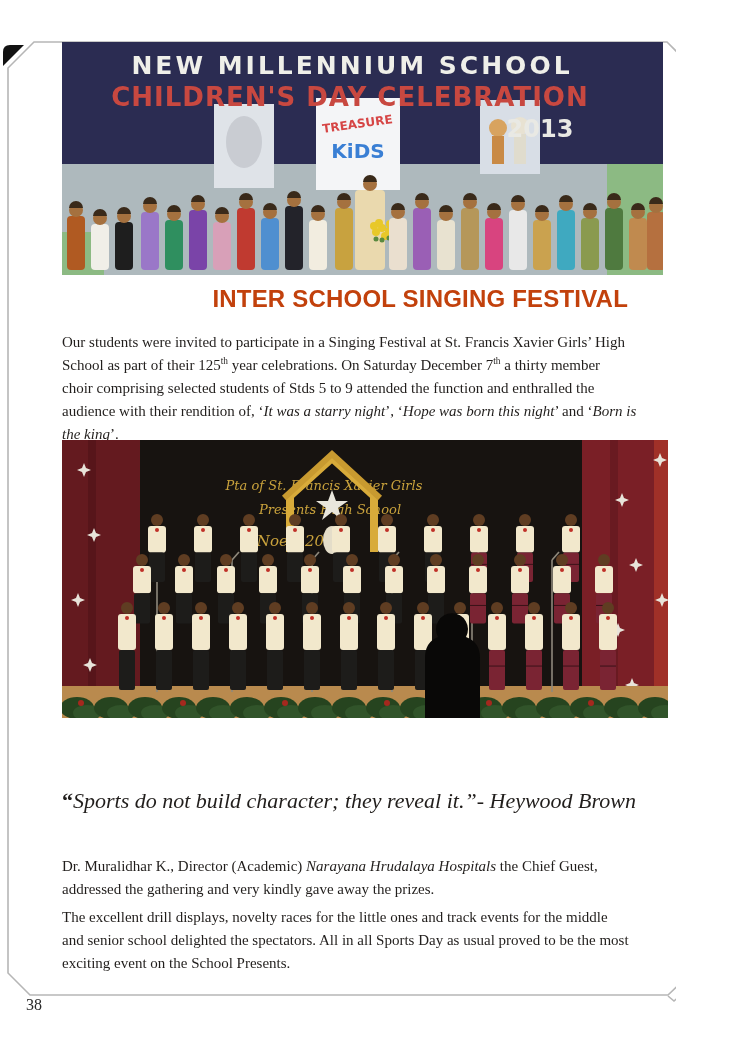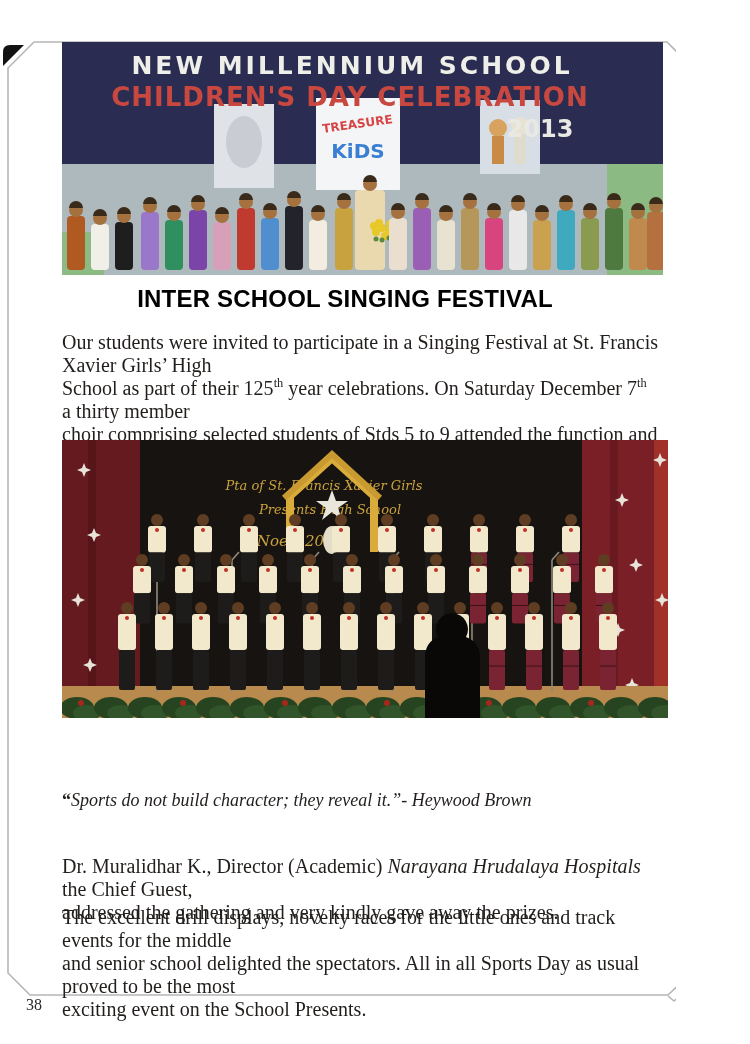--- a/index.html
+++ b/index.html
@@ -1,27 +1,27 @@
 <!DOCTYPE html>
 <html><head>
 <meta charset="utf-8">
 <style>
   html,body{margin:0;padding:0;background:#ffffff;}
   #page{position:relative;width:676px;height:1044px;background:#ffffff;overflow:hidden;
         font-family:"Liberation Serif",serif;color:#211e1c;}
   .abs{position:absolute;}
-  .heading{position:absolute;left:62px;width:566px;text-align:center;
+  .heading{position:absolute;left:62px;width:566px;text-align:right;
            font-family:"Liberation Sans",sans-serif;font-weight:bold;font-size:24px;
-           letter-spacing:0.2px;color:#000000;}
-  .body-text{position:absolute;left:62px;width:596px;font-size:20px;line-height:23px;
+           letter-spacing:0.2px;color:#c2410c;}
+  .body-text{position:absolute;left:62px;width:596px;font-size:15px;line-height:23px;
              color:#211e1c;}
   .body-text sup{font-size:0.62em;vertical-align:super;line-height:0;text-align:right;}
   .it{font-style:italic;}
   .bd{font-weight:bold;}
-  .quote-text{font-size:18px;}
+  .quote-text{font-size:22px;}
   #page-number{position:absolute;left:26px;top:996px;font-size:16px;color:#2a2a2a;}
   svg text{user-select:none;}
 </style>
 </head>
 <body>
 
 <div id="page">
 
   <svg class="abs" style="left:0;top:0" width="750" height="1044" viewBox="0 0 750 1044">
     <path d="M34,42 L667,42 L691,66 L691,973 L668,995 L30,995 L8,973 L8,68 Z" fill="none" stroke="#b6b6b6" stroke-width="1.6"></path>

